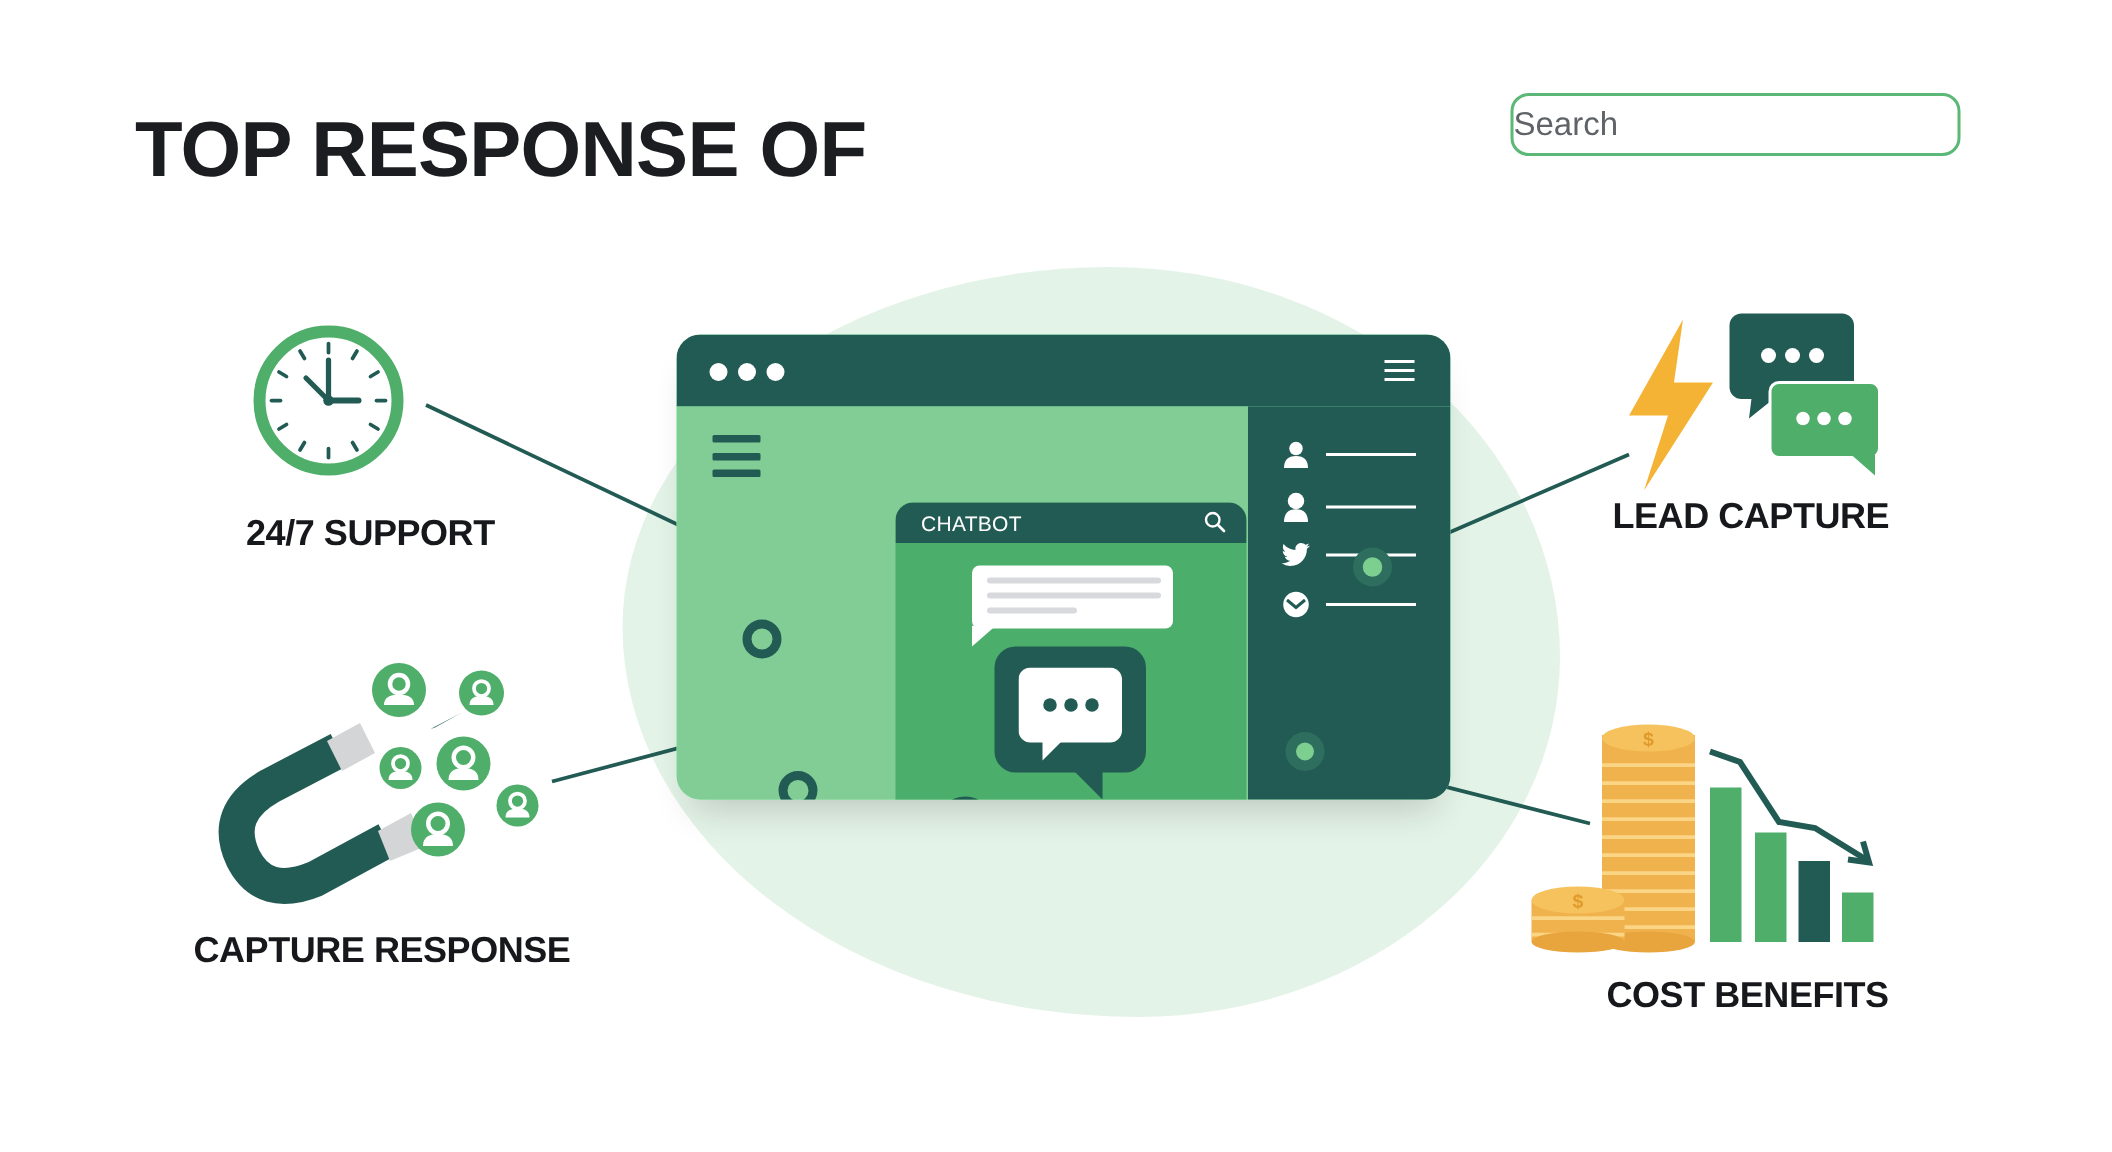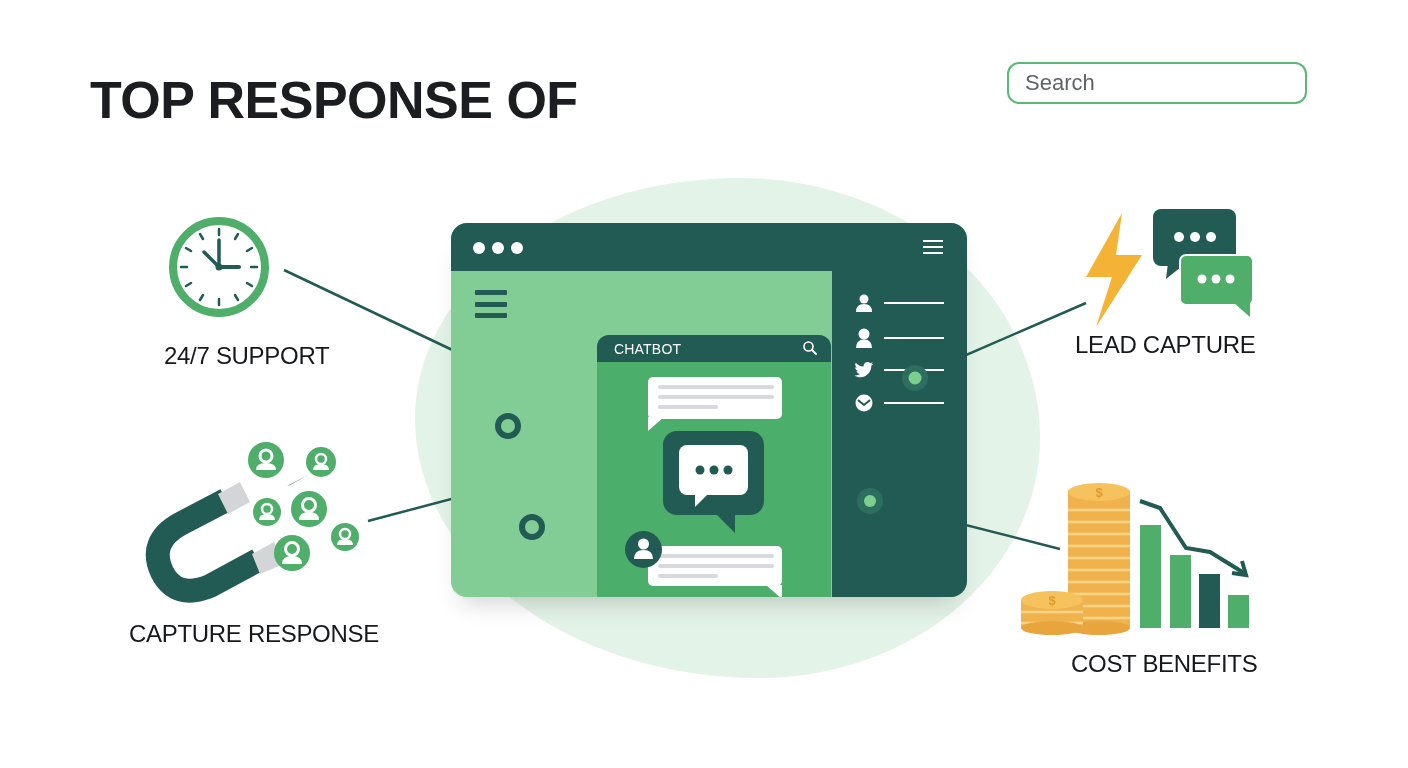--- a/index.html
+++ b/index.html
@@ -6,28 +6,28 @@
   html, body { width: 1408px; height: 768px; overflow: hidden; background: #ffffff; }
   body { position: relative; font-family: "Liberation Sans", sans-serif; color: #1c1e21; }
 
   .abs { position: absolute; }
 
   
   .page-title { left: 90px; top: 70px; font-size: 52px; font-weight: 700; letter-spacing: -0.5px; color: #1b1d20; }
 
   
   .search { left: 1007px; top: 62px; width: 300px; height: 42px; border: 2px solid #5cb877; border-radius: 12px; overflow: hidden; display: flex; background: #fff; }
-  .search input { flex: 1; border: none; outline: none; font-family: "Liberation Sans", sans-serif; font-size: 22px; color: #555; padding-left: 16px; background: transparent; }
+  .search input { flex: 1; border: none; outline: none; font-family: "Liberation Sans", sans-serif; font-size: 22px; color: #555; background: transparent; }
   .search input::placeholder { color: #5f6368; }
 
   
   .blob { left: 415px; top: 178px; width: 625px; height: 500px; background: #e4f3e7; border-radius: 52% 48% 45% 55% / 48% 52% 48% 52%; }
 
   
-  .window { left: 451px; top: 223px; width: 516px; height: 374px; border-radius: 16px; overflow: hidden; background: #86efac; box-shadow: 0 16px 24px -10px rgba(0,0,0,0.18); }
+  .window { left: 451px; top: 223px; width: 516px; height: 310px; border-radius: 16px; overflow: hidden; background: #86efac; box-shadow: 0 16px 24px -10px rgba(0,0,0,0.18); }
   .win-top { position: absolute; left: 0; top: 0; width: 100%; height: 48px; background: #225b53; }
   .win-dots { position: absolute; left: 22px; top: 19px; display: flex; gap: 7px; }
   .win-dots span { width: 12px; height: 12px; border-radius: 50%; background: #fff; display: block; }
   .win-menu { position: absolute; right: 24px; top: 17px; width: 20px; height: 14px; display: flex; flex-direction: column; justify-content: space-between; cursor: pointer; }
   .win-menu span { height: 2px; background: #fff; display: block; }
   .win-left { position: absolute; left: 0; top: 48px; width: 381px; height: 326px; background: #82cd96; }
   .left-menu { position: absolute; left: 24px; top: 19px; width: 32px; height: 28px; display: flex; flex-direction: column; justify-content: space-between; cursor: pointer; }
   .left-menu span { height: 5px; background: #225b53; display: block; border-radius: 1px; }
   .win-right { position: absolute; left: 381px; top: 48px; width: 135px; height: 326px; background: #225b53; }
 
@@ -42,21 +42,21 @@
   .tail-l { position: absolute; width: 0; height: 0; border-style: solid; }
 
   .center-chat { position: absolute; left: 66px; top: 96px; width: 101px; height: 84px; background: #225b53; border-radius: 14px; }
 
   .user-dot { position: absolute; left: 28px; top: 196px; width: 37px; height: 37px; border-radius: 50%; background: #225b53; }
 
   .side-item { position: absolute; left: 22px; display: flex; align-items: center; gap: 10px; cursor: pointer; }
   .side-item .bar { width: 60px; height: 2px; background: #fff; }
 
   
-  .label { font-size: 24px; font-weight: 400; color: #16181b; letter-spacing: -0.3px; white-space: nowrap; }
+  .label { font-size: 24px; font-weight: 700; color: #16181b; letter-spacing: -0.3px; white-space: nowrap; }
 
   svg { display: block; }
 </style>
 </head>
 <body>
 
 <h1 class="abs page-title">TOP RESPONSE OF</h1>
 
 <div class="abs search">
   <input type="text" placeholder="Search" style="">

